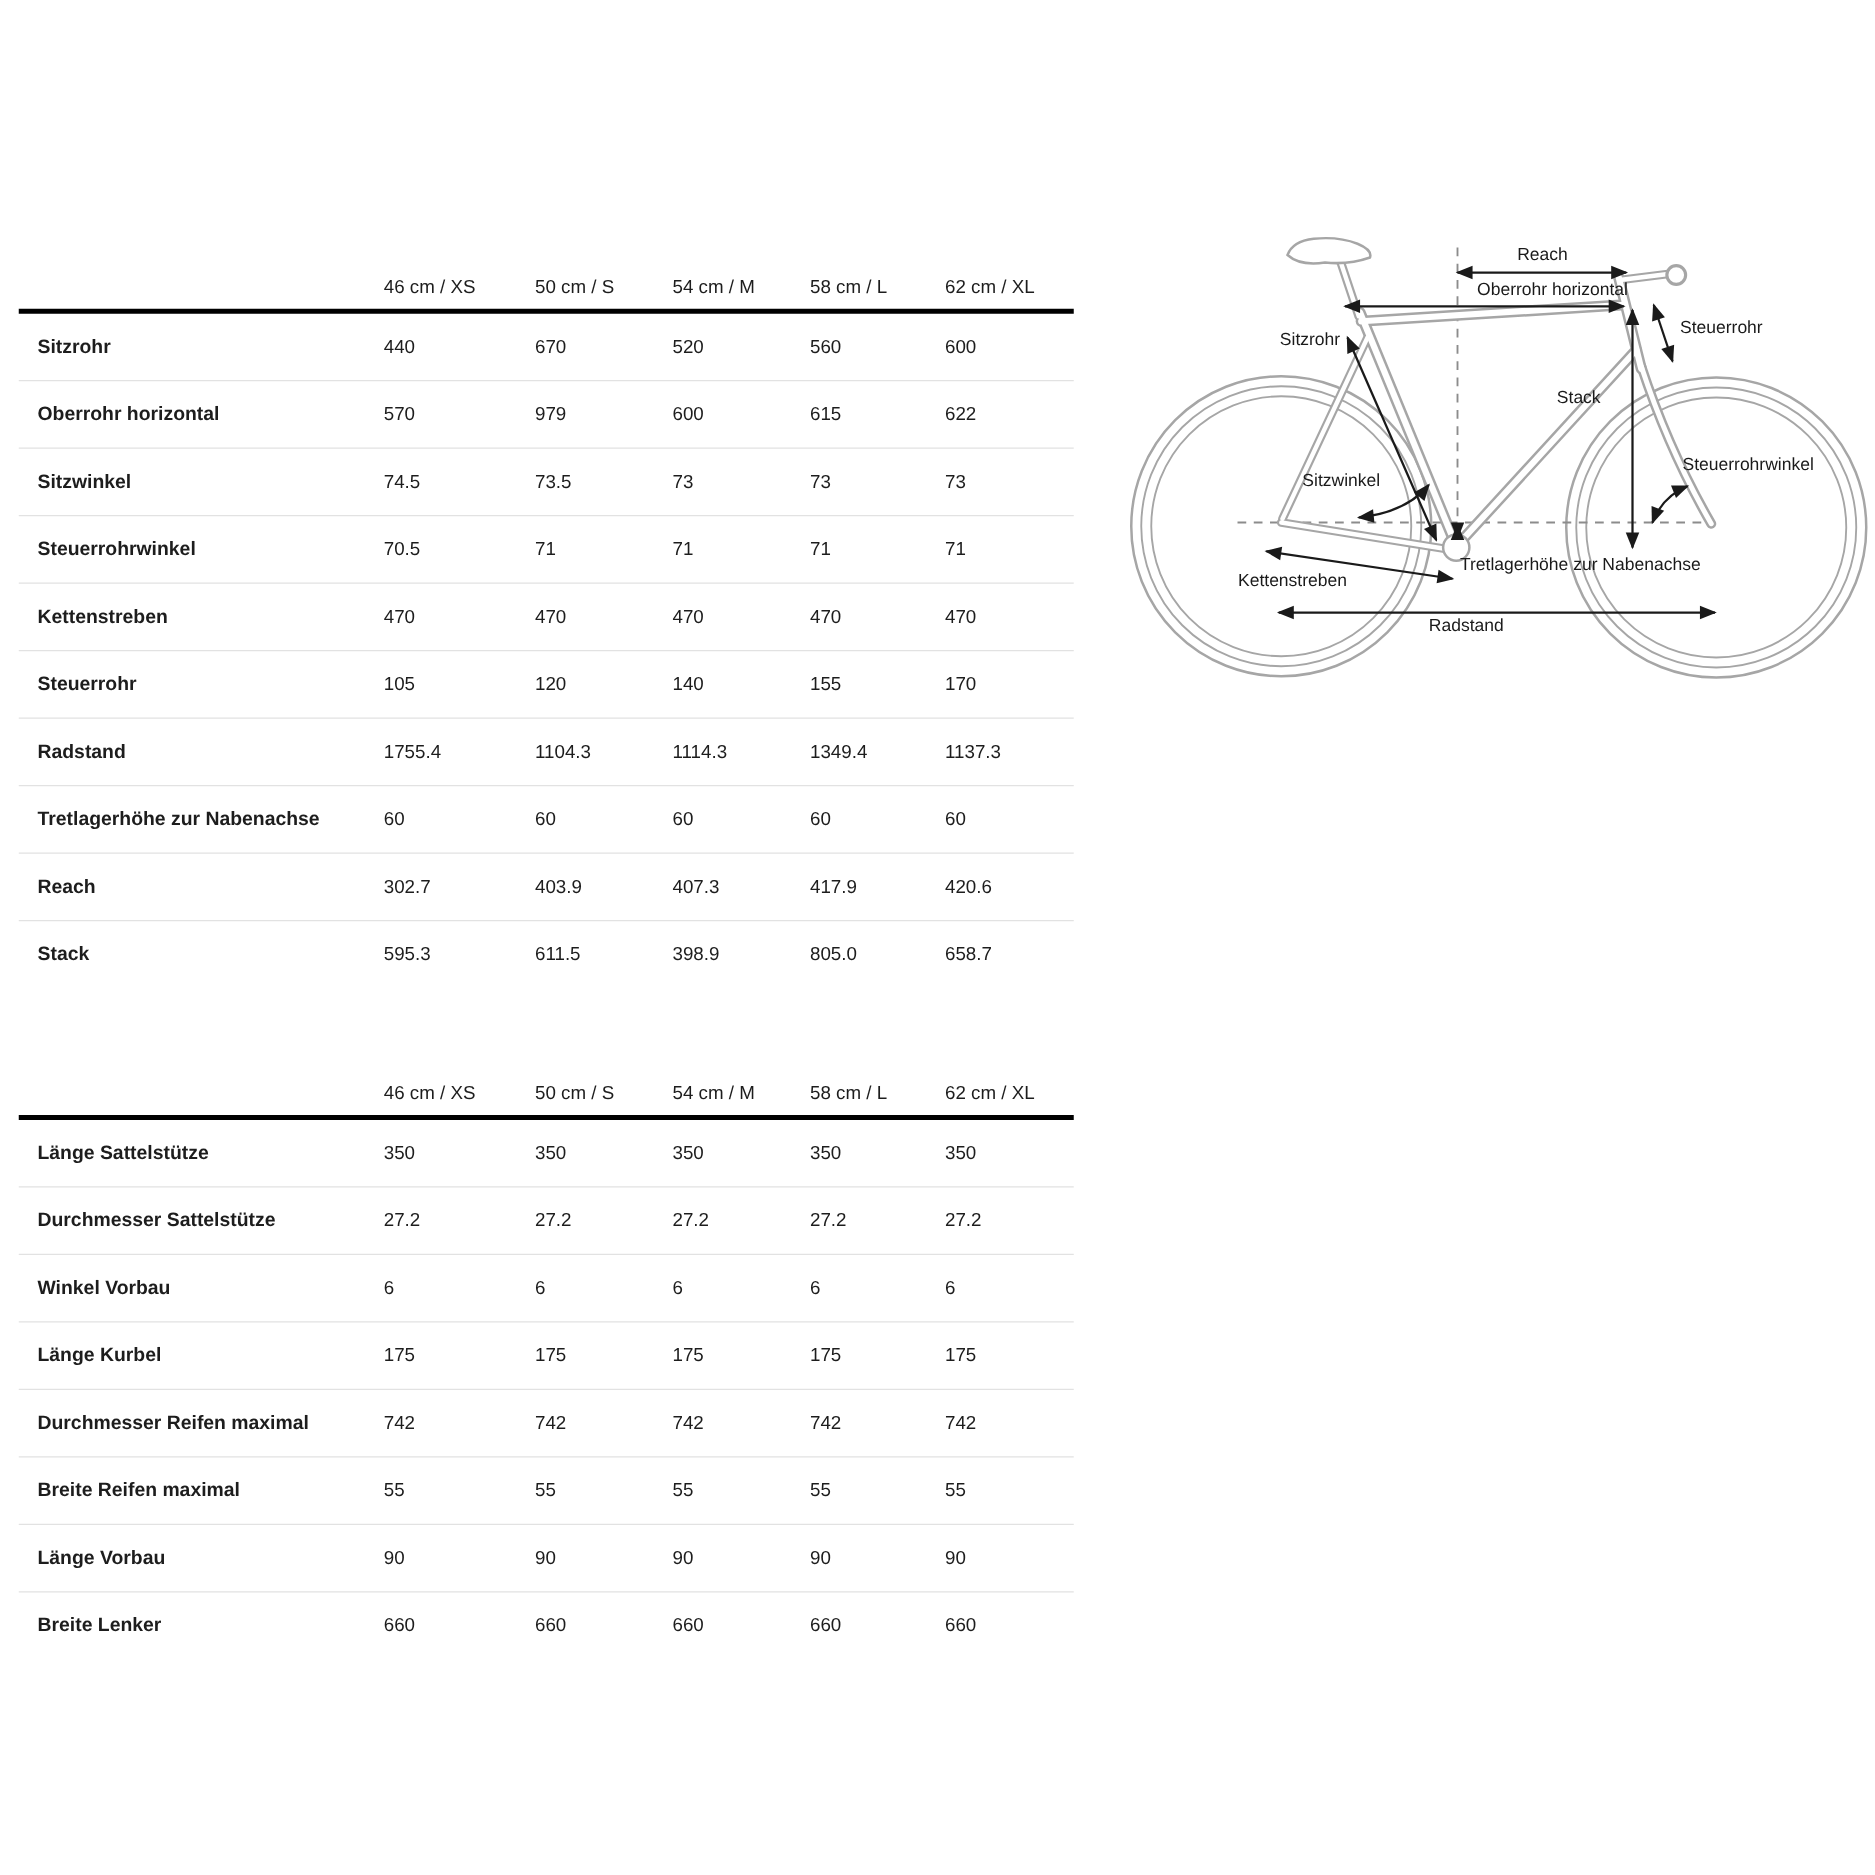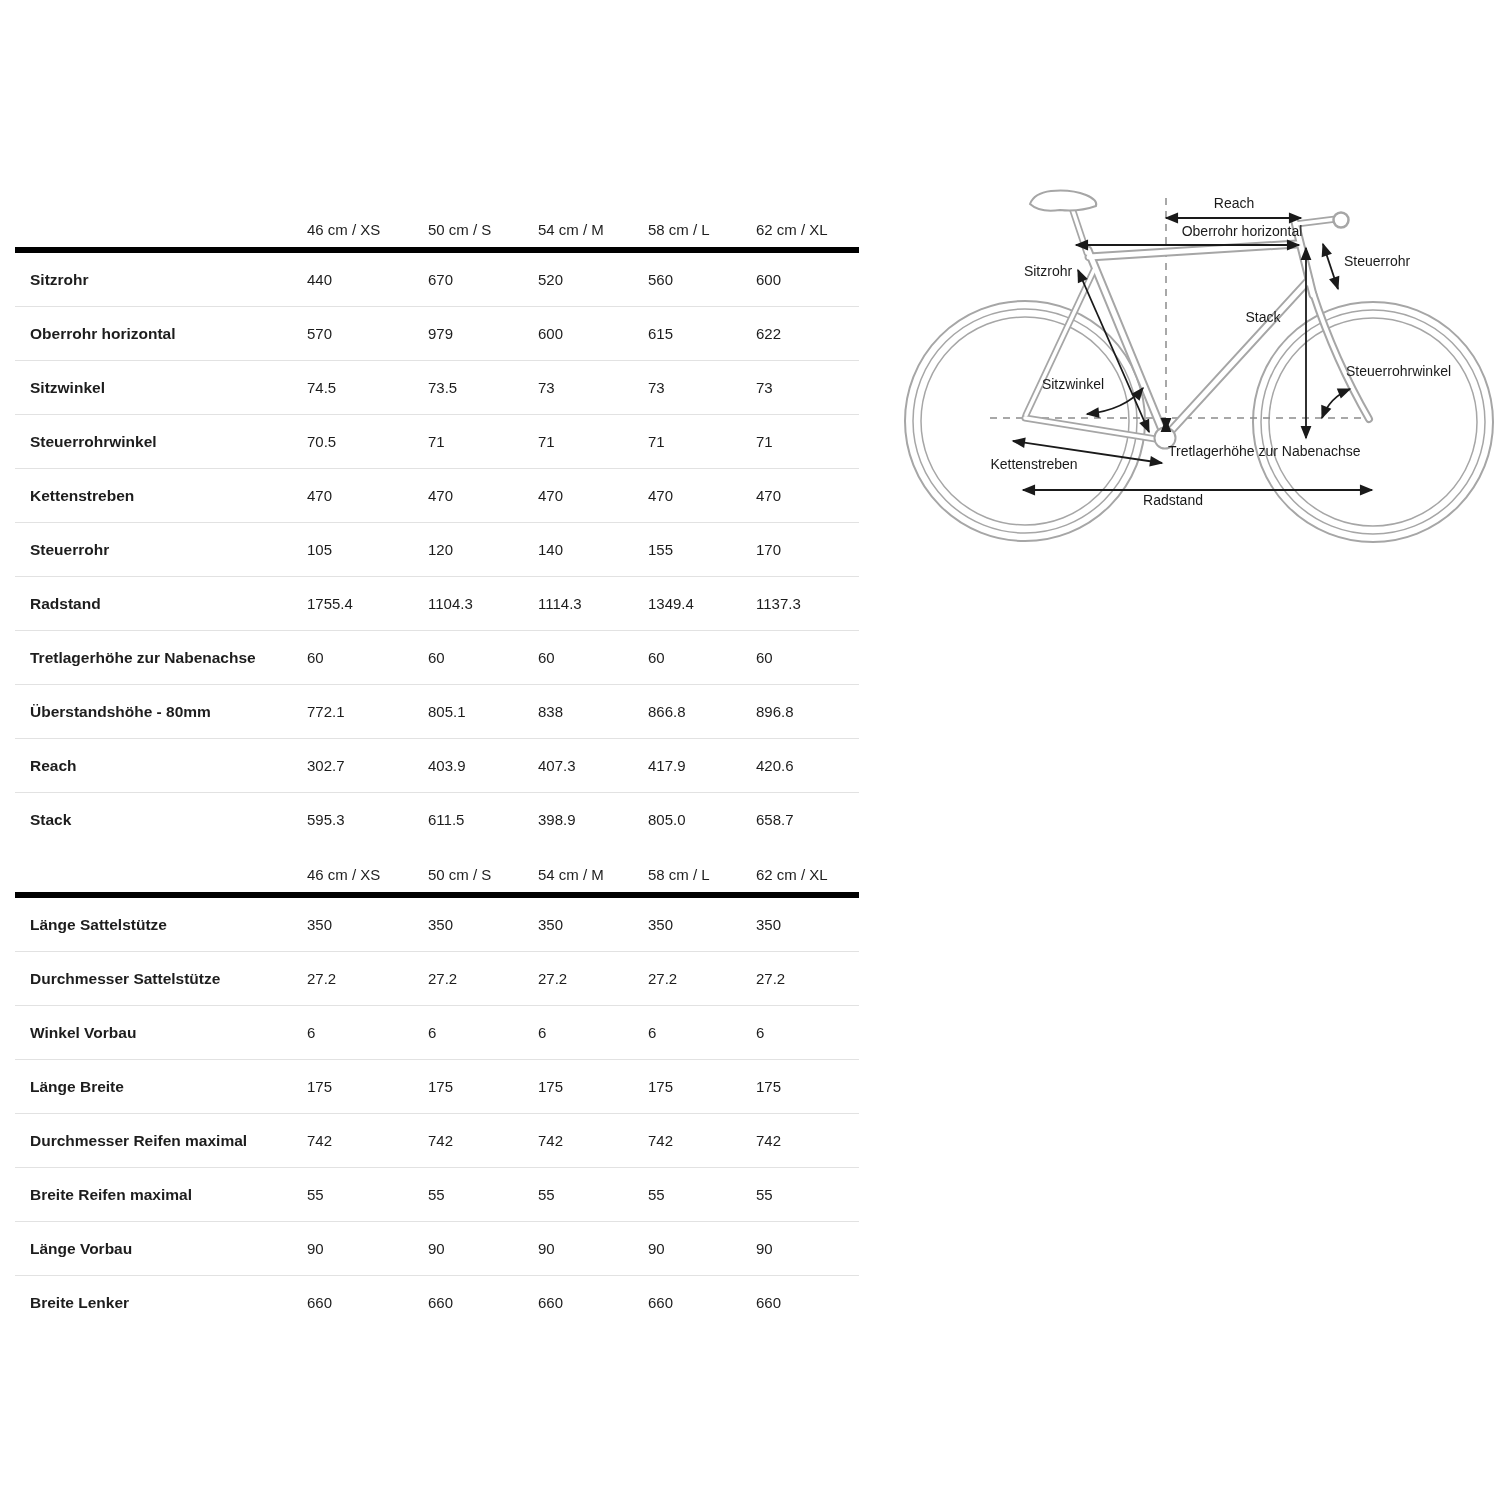--- a/index.html
+++ b/index.html
@@ -10,21 +10,21 @@
   }
   .spec-table { position:absolute; left:15px; width:844px; }
   .spec-table.t1 { top:194px; }
   .spec-table.t2 { top:839px; }
   .t-head, .t-row {
     display:grid;
     grid-template-columns:292px 121px 110px 110px 108px 1fr;
   }
   .t-head {
     height:44px; align-items:end; padding-bottom:9px;
-    border-bottom:6px solid #000000;
+    border-bottom:4px solid #000000;
     font-size:15px; font-weight:400; color:#1d1d1d;
   }
   .t-row { height:53px; align-items:center; font-size:15px; }
   .t-row + .t-row { border-top:1px solid #e2e2e2; }
   .cell { white-space:nowrap; }
   .label-cell { padding-left:15px; font-weight:700; font-size:15.5px; }
   .diagram { position:absolute; left:890px; top:160px; }
   .diagram text {
     font-family:"Liberation Sans","DejaVu Sans",sans-serif;
     font-size:14px; font-weight:500; fill:#1a1a1a;
@@ -103,28 +103,20 @@
         </div>
         <div class="t-row">
           <div class="cell label-cell">Tretlagerhöhe zur Nabenachse</div>
           <div class="cell">60</div>
           <div class="cell">60</div>
           <div class="cell">60</div>
           <div class="cell">60</div>
           <div class="cell">60</div>
         </div>
         <div class="t-row">
-          <div class="cell label-cell">Überstandshöhe - 80mm</div>
-          <div class="cell">772.1</div>
-          <div class="cell">805.1</div>
-          <div class="cell">838</div>
-          <div class="cell">866.8</div>
-          <div class="cell">896.8</div>
-        </div>
-        <div class="t-row">
           <div class="cell label-cell">Reach</div>
           <div class="cell">302.7</div>
           <div class="cell">403.9</div>
           <div class="cell">407.3</div>
           <div class="cell">417.9</div>
           <div class="cell">420.6</div>
         </div>
         <div class="t-row">
           <div class="cell label-cell">Stack</div>
           <div class="cell">595.3</div>
@@ -164,21 +156,21 @@
         </div>
         <div class="t-row">
           <div class="cell label-cell">Winkel Vorbau</div>
           <div class="cell">6</div>
           <div class="cell">6</div>
           <div class="cell">6</div>
           <div class="cell">6</div>
           <div class="cell">6</div>
         </div>
         <div class="t-row">
-          <div class="cell label-cell">Länge Breite</div>
+          <div class="cell label-cell">Länge Kurbel</div>
           <div class="cell">175</div>
           <div class="cell">175</div>
           <div class="cell">175</div>
           <div class="cell">175</div>
           <div class="cell">175</div>
         </div>
         <div class="t-row">
           <div class="cell label-cell">Durchmesser Reifen maximal</div>
           <div class="cell">742</div>
           <div class="cell">742</div>

